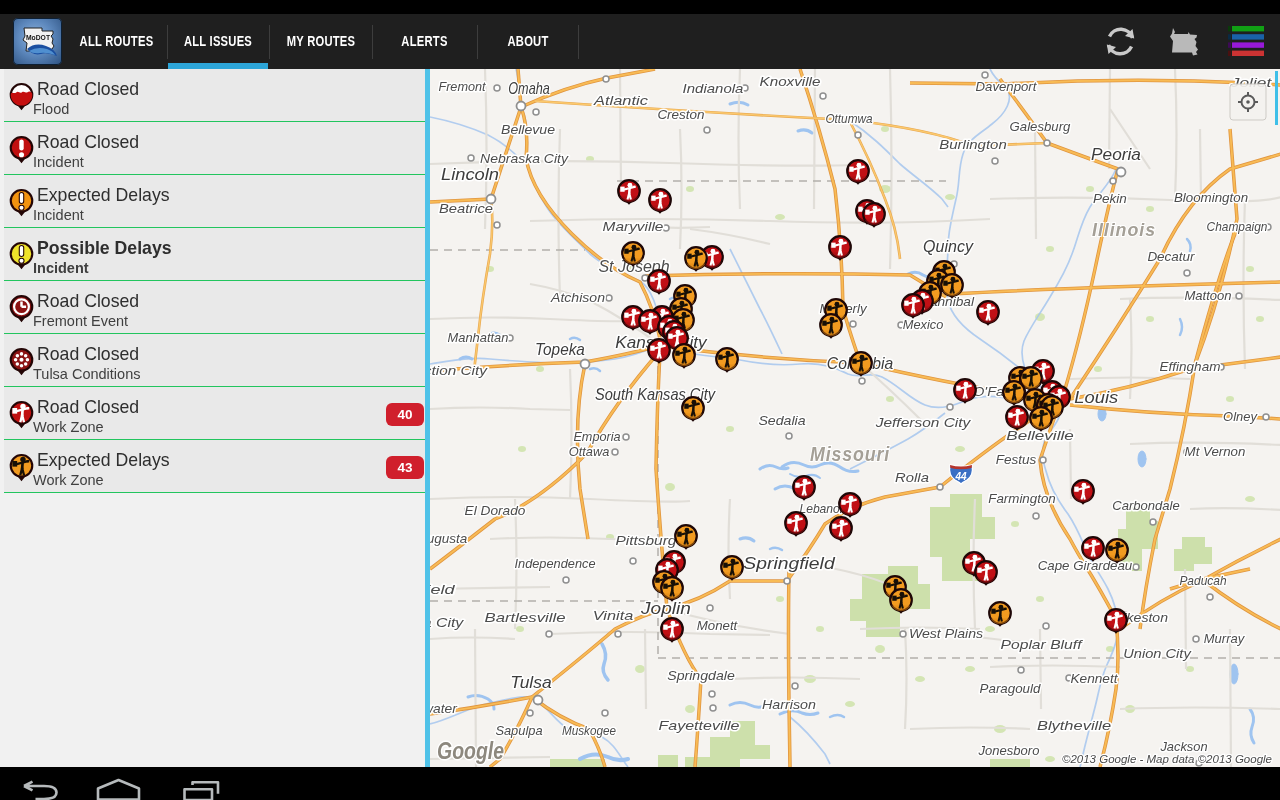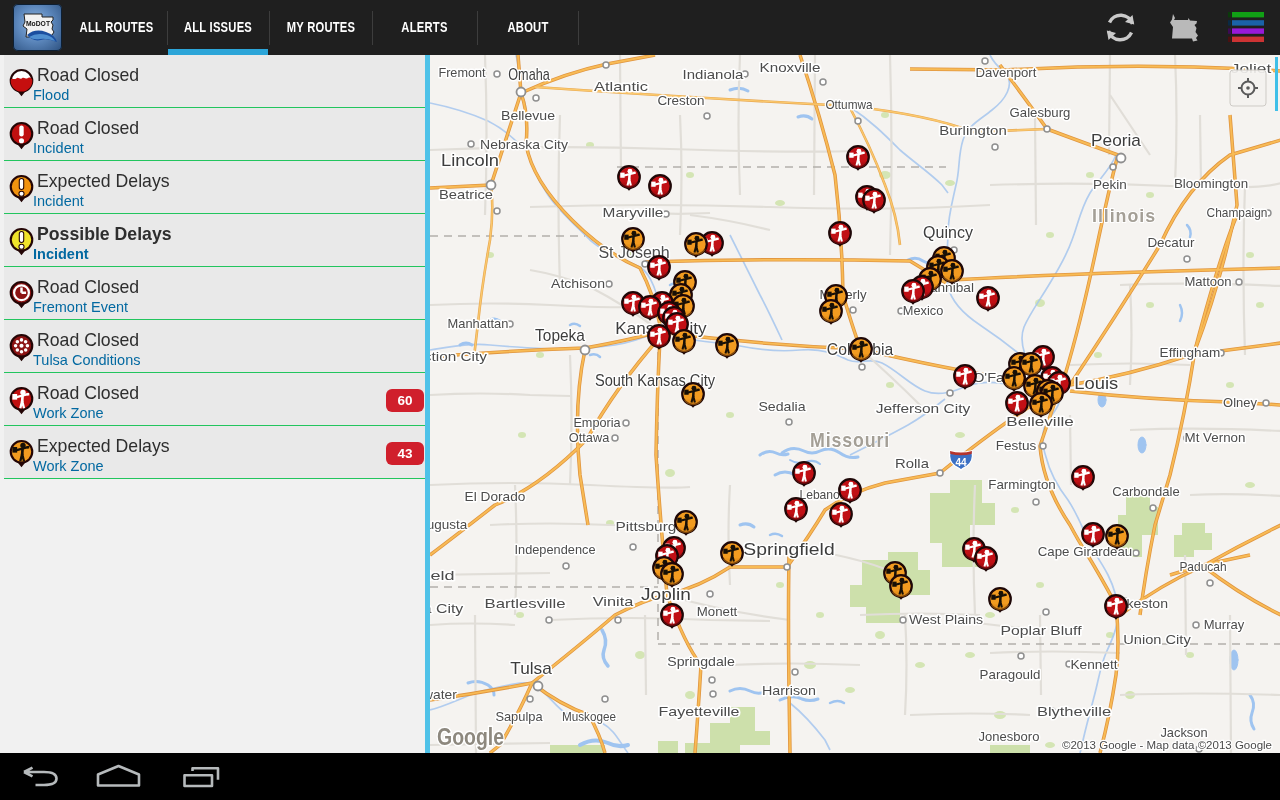--- a/index.html
+++ b/index.html
@@ -1,42 +1,42 @@
 <!DOCTYPE html>
 <html><head>
 <meta charset="utf-8">
 <style>
   * { margin:0; padding:0; box-sizing:border-box; }
   html,body { width:1280px; height:800px; overflow:hidden; background:#000;
     font-family:"Liberation Sans", sans-serif; }
-  #app { position:relative; width:1280px; height:632px; }
+  #app { position:relative; width:1280px; height:632px;margin-top:14px; }
   
   #topbar { position:absolute; left:0; top:0; width:1280px; height:55px; background:#1f1f1f; }
   #logo { position:absolute; left:13px; top:4px; width:49px; height:47px; border-radius:5px;
     background:radial-gradient(circle at 45% 42%, #90b4dd 0%, #5d88bd 45%, #2b4f7e 100%);
     box-shadow:0 0 0 1px #0d1f33 inset; }
   #logo svg { position:absolute; left:0; top:0; }
   .tab { position:absolute; top:0; height:55px; line-height:55px; text-align:center;
     color:#fff; font-size:14px; font-weight:bold; letter-spacing:0.3px; transform:scaleX(0.8); }
   .tabsep { position:absolute; top:11px; height:34px; width:1px; background:#3d3d3d; }
   #underline { position:absolute; left:168px; top:49px; width:100px; height:6px; background:#2ca5d8; }
   .actionicon { position:absolute; top:7px; }
   
   #sidebar { position:absolute; left:0; top:55px; width:425px; height:698px; background:#f1f1f1; }
   .row { position:absolute; left:4px; width:425px; height:53px; background:#e9e9e9;
          border-bottom:1px solid #22c55e; }
   .row .ic { position:absolute; left:4px; top:13px; }
   .row .t1 { position:absolute; left:33px; top:10px; font-size:19px; line-height:19px; color:#2e2e2e; transform:scaleX(0.93); transform-origin:0 0; }
-  .row .t2 { position:absolute; left:29px; top:33px; font-size:14.5px; line-height:14px; color:#0369a1; }
+  .row .t2 { position:absolute; left:29px; top:33px; font-size:14.5px; line-height:14px; color:#404040; }
   .badge { position:absolute; right:5px; top:16px; width:38px; height:23px; background:#d01f2c;
     border-radius:6px; color:#fff; font-size:13.5px; font-weight:bold; text-align:center;
     line-height:23px; }
   #divider { position:absolute; left:425px; top:55px; width:5px; height:698px; background:#4fc2e8; }
   
-  #map { position:absolute; left:430px; top:55px; width:850px; height:698px; background:#f5f3f0; overflow:hidden; }
+  #map { position:absolute; left:430px; top:55px; width:850px; height:698px; background:#f5f3f0; overflow:hidden;font-style:italic; }
   
   #bottombar { position:absolute; left:0; top:753px; width:1280px; height:47px; background:#000; }
 </style>
 </head>
 <body>
 <div id="app">
 <div id="topbar">
   <div id="logo">
         <svg width="49" height="47" viewBox="0 0 49 47">
     <path d="M11 10 L29 10 L29 13 L40 13 L40 16 L38 18 L40 21 L39 25 L41 28 L39 31 L35 33 L13 33 L14 25 L10 22 L12 18 Z" fill="#f2f2f2" stroke="#222" stroke-width="1"></path>
@@ -167,21 +167,21 @@
       </div>
 <div class="row" style="top:318px;">
         <svg class="ic" width="27" height="30" viewBox="0 0 30 34">
   <use href="#pinbase" fill="#c01010" stroke="#230505" stroke-width="2.4"></use>
   <g transform="translate(15.5,14.5) scale(1.18)">
             <use href="#workerW"></use>
           </g>
   </svg>
   <div class="t1">Road Closed</div>
         <div class="t2">Work Zone</div>
-        <div class="badge">60</div>
+        <div class="badge">40</div>
       </div>
 <div class="row" style="top:371px;">
         <svg class="ic" width="27" height="30" viewBox="0 0 30 34">
   <use href="#pinbase" fill="#f29b20" stroke="#230505" stroke-width="2.4"></use>
   <g transform="translate(15.5,14.5) scale(1.18)">
             <use href="#workerB"></use>
           </g>
   </svg>
   <div class="t1">Expected Delays</div>
         <div class="t2">Work Zone</div>

